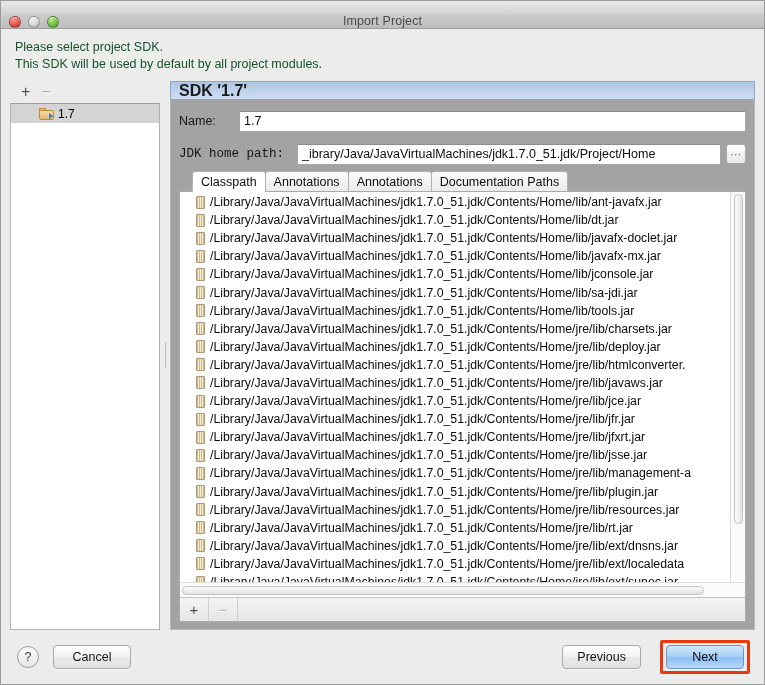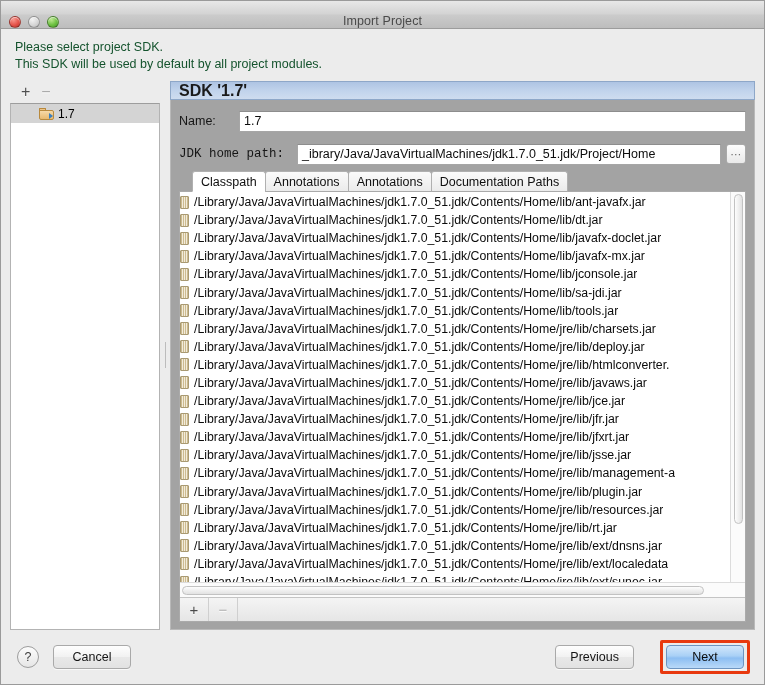--- a/index.html
+++ b/index.html
@@ -159,21 +159,21 @@
   }
   #list-scroll {
     flex: 1; display: flex; min-height: 0; overflow: hidden;
   }
   #list-items {
     flex: 1; min-width: 0; overflow: hidden; padding-top: 1px;
   }
   .cp-item {
     display: flex; align-items: center; height: 18.1px;
     font-size: 12.3px; color: #0b0b0b; white-space: nowrap;
-    padding-left: 0;
+    padding-left: 16px;
   }
   .jar-icon {
     width: 9px; height: 13px; flex: none; margin-right: 5px;
     background: repeating-linear-gradient(
       to right,
       #cdbb8f 0px, #cdbb8f 1px,
       #f2ecdc 1px, #f2ecdc 2px);
     border: 1px solid #a99a72;
     border-radius: 1px;
   }
@@ -237,21 +237,21 @@
     background: linear-gradient(to bottom, #fefefe 0%, #f2f2f2 48%, #e8e8e8 52%, #e2e2e2 100%);
     display: flex; align-items: center; justify-content: center;
     font-size: 12.5px; color: #141414;
     box-shadow: 0 1px 0 rgba(255,255,255,.7);
   }
   .btn.default {
     background: linear-gradient(to bottom, #d2e7fb 0%, #a9d0f6 45%, #8dbef2 55%, #b9d9f8 100%);
     border-color: #6d94c0; color: #0b0b0b;
   }
   #cancel-btn { margin-left: 14px; }
-  #footer-right { margin-left: auto; display: flex; align-items: center; gap: 26px; }
+  #footer-right { margin-left: auto; display: flex; align-items: center; gap: 19px; }
   #next-wrap {
     border: 3px solid #22c55e; border-radius: 2px;
     padding: 2px 3px; display: flex;
   }
 </style>
 </head>
 <body>
 
 <div id="window">
 

